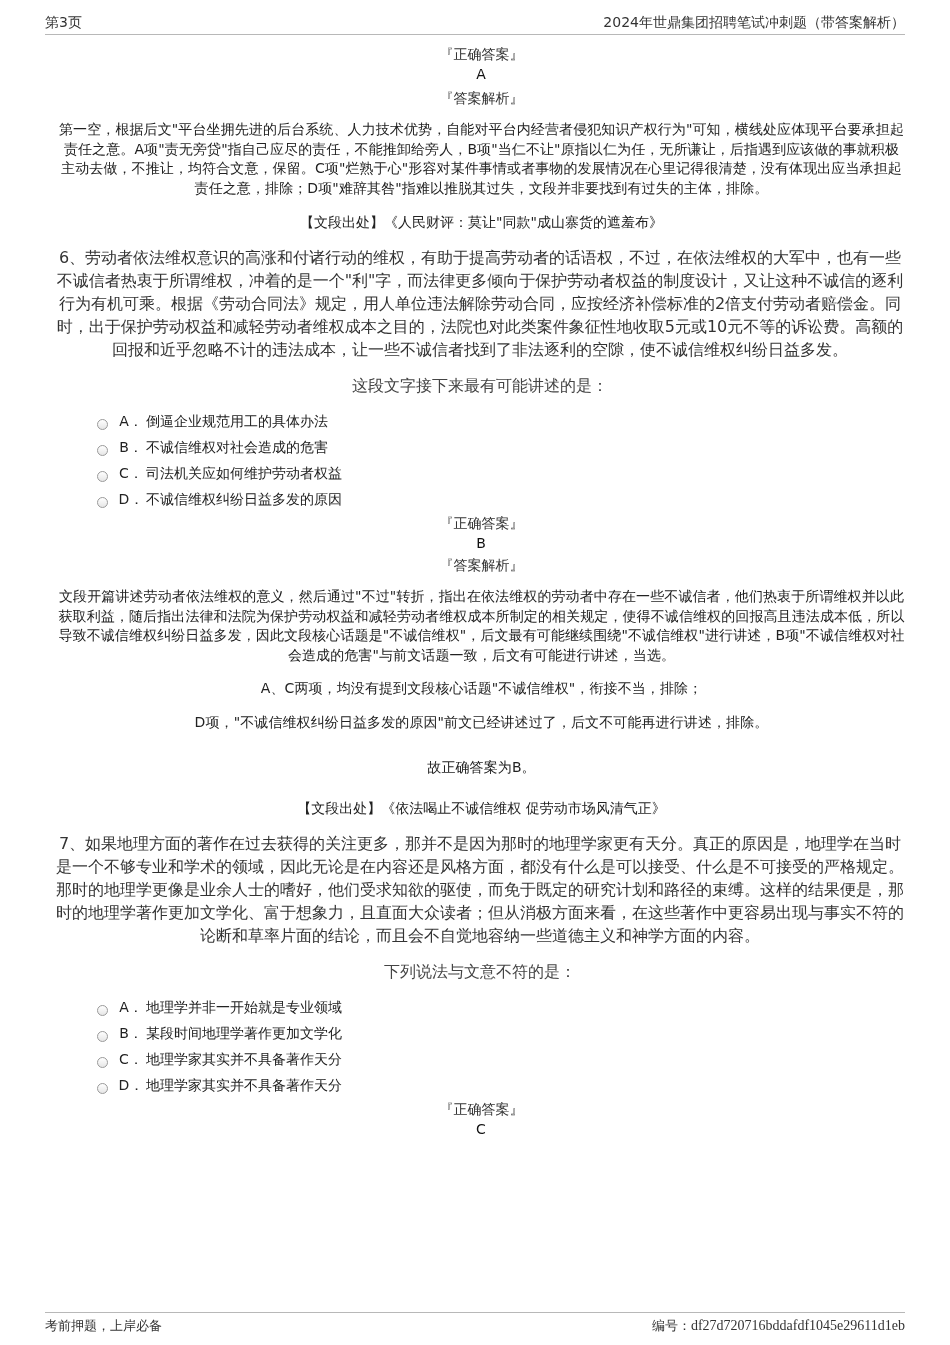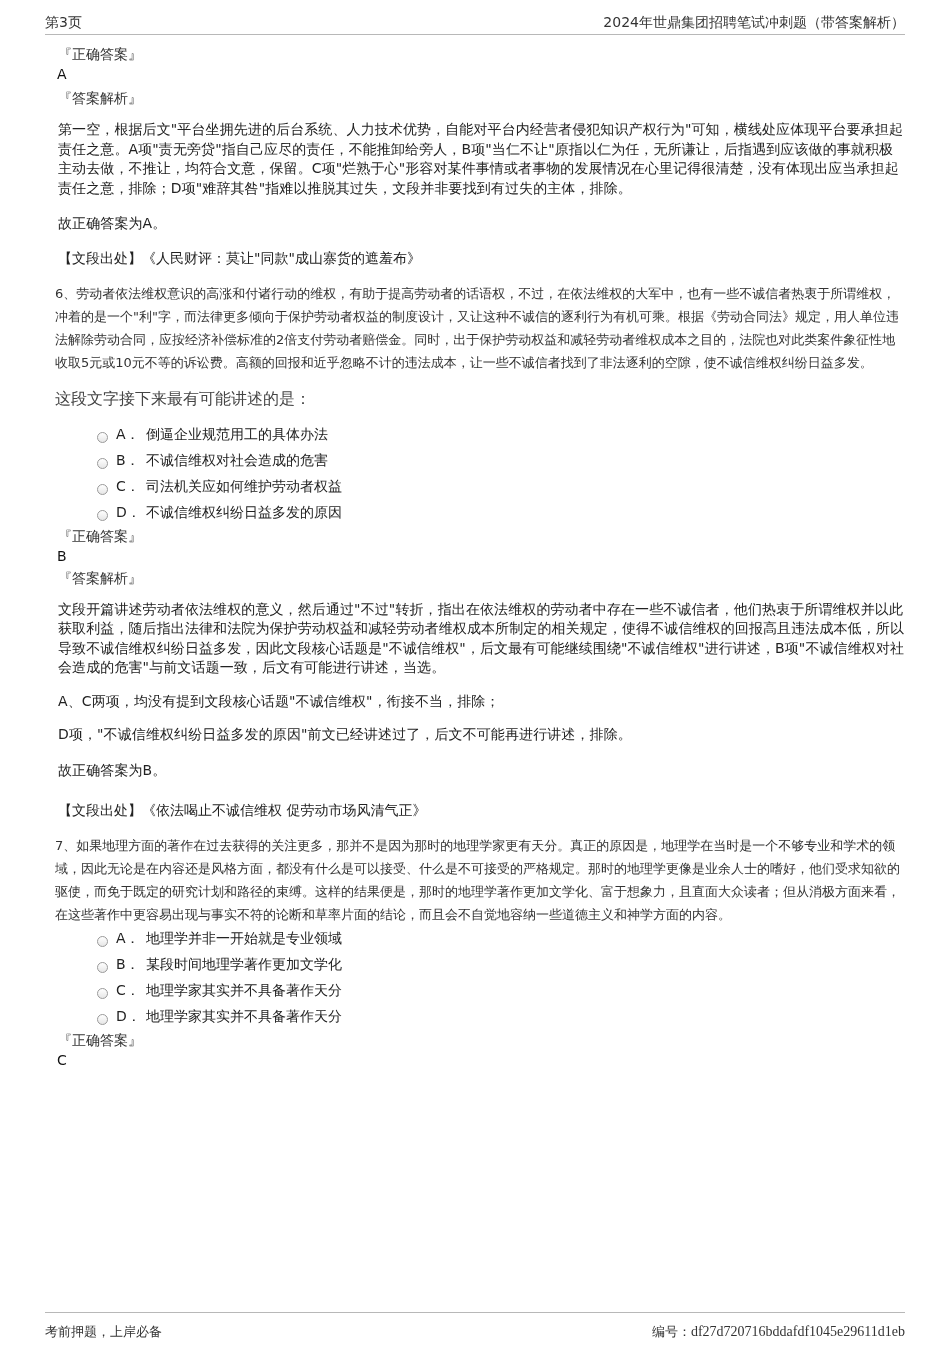--- a/index.html
+++ b/index.html
@@ -11,32 +11,32 @@
   .header {
     position: absolute; left: 45px; right: 45px; top: 10px; height: 22px;
     border-bottom: 1px solid #b8b8b8;
     display: flex; justify-content: space-between; align-items: flex-end;
     font-size: 14px; color: #333; padding-bottom: 2px;
   }
   .footer {
     position: absolute; left: 45px; right: 45px; top: 1312px; height: 22px;
     border-top: 1px solid #b8b8b8;
     display: flex; justify-content: space-between; align-items: center;
-    font-size: 13px; color: #333; padding-top: 8px;
+    font-size: 13px; color: #333; padding-top: 2px;
   }
   .footer .code { font-family: Liberation Serif, serif; font-size: 14px; }
-  .content { position: absolute; left: 55px; top: 44px; width: 850px; }
+  .content { position: absolute; left: 55px; top: 44px; width: 850px; text-align: center; }
   .label { font-size: 14px; color: #333; line-height: 20px; margin-left: 3px; }
   .answer { font-size: 14px; line-height: 20px; color: #111; margin-left: 2px; }
   .para {
     font-size: 14px; line-height: 19.5px; color: #222;
     margin: 0 0 0 3px; letter-spacing: 0.1px;
   }
   .question {
-    font-size: 13px; line-height: 23px; color: #333; margin: 0;
+    font-size: 16px; line-height: 23px; color: #333; margin: 0;
   }
   .prompt { font-size: 16px; color: #444; line-height: 18px; }
   .options { margin-left: 42px; }
   .option { display: flex; align-items: center; height: 26px; font-size: 14px; color: #222; }
   .radio {
     width: 9px; height: 9px; border-radius: 50%;
     border: 1px solid #9a9a9a; background: linear-gradient(#fff, #e6e6e6);
     margin-right: 8px; margin-top: 5px; flex: none;
   }
   .opt-letter { width: 30px; font-family: "DejaVu Sans", sans-serif; }
@@ -50,21 +50,20 @@
   <span>2024年世鼎集团招聘笔试冲刺题（带答案解析）</span>
 </div>
 
 <div class="content">
 
   <div>
     <div class="label">『正确答案』</div>
     <div class="answer">A</div>
     <div class="label" style="margin-top:4px">『答案解析』</div>
     <p class="para" style="margin-top:12px">第一空，根据后文"平台坐拥先进的后台系统、人力技术优势，自能对平台内经营者侵犯知识产权行为"可知，横线处应体现平台要承担起责任之意。A项"责无旁贷"指自己应尽的责任，不能推卸给旁人，B项"当仁不让"原指以仁为任，无所谦让，后指遇到应该做的事就积极主动去做，不推让，均符合文意，保留。C项"烂熟于心"形容对某件事情或者事物的发展情况在心里记得很清楚，没有体现出应当承担起责任之意，排除；D项"难辞其咎"指难以推脱其过失，文段并非要找到有过失的主体，排除。</p>
-    <p class="para" style="margin-top:16px">故正确答案为A。</p>
     <p class="source" style="margin-top:14px">【文段出处】《人民财评：莫让"同款"成山寨货的遮羞布》</p>
   </div>
 
   <div style="margin-top:12px">
     <p class="question">6、劳动者依法维权意识的高涨和付诸行动的维权，有助于提高劳动者的话语权，不过，在依法维权的大军中，也有一些不诚信者热衷于所谓维权，冲着的是一个"利"字，而法律更多倾向于保护劳动者权益的制度设计，又让这种不诚信的逐利行为有机可乘。根据《劳动合同法》规定，用人单位违法解除劳动合同，应按经济补偿标准的2倍支付劳动者赔偿金。同时，出于保护劳动权益和减轻劳动者维权成本之目的，法院也对此类案件象征性地收取5元或10元不等的诉讼费。高额的回报和近乎忽略不计的违法成本，让一些不诚信者找到了非法逐利的空隙，使不诚信维权纠纷日益多发。</p>
     <p class="prompt" style="margin:16px 0 14px 0">这段文字接下来最有可能讲述的是：</p>
     <div class="options">
       <div class="option">
         <span class="radio"></span>
         <span class="opt-letter">A．</span>
@@ -85,26 +84,27 @@
         <span class="opt-letter">D．</span>
         <span>不诚信维权纠纷日益多发的原因</span>
       </div>
     </div>
     <div class="label">『正确答案』</div>
     <div class="answer">B</div>
     <div class="label" style="margin-top:2px">『答案解析』</div>
     <p class="para" style="margin-top:12px">文段开篇讲述劳动者依法维权的意义，然后通过"不过"转折，指出在依法维权的劳动者中存在一些不诚信者，他们热衷于所谓维权并以此获取利益，随后指出法律和法院为保护劳动权益和减轻劳动者维权成本所制定的相关规定，使得不诚信维权的回报高且违法成本低，所以导致不诚信维权纠纷日益多发，因此文段核心话题是"不诚信维权"，后文最有可能继续围绕"不诚信维权"进行讲述，B项"不诚信维权对社会造成的危害"与前文话题一致，后文有可能进行讲述，当选。</p>
     <p class="para" style="margin-top:14px">A、C两项，均没有提到文段核心话题"不诚信维权"，衔接不当，排除；</p>
     <p class="para" style="margin-top:14px">D项，"不诚信维权纠纷日益多发的原因"前文已经讲述过了，后文不可能再进行讲述，排除。</p>
-    <p class="para" style="margin-top:16px">故正确答案为B。</p>
+    <p class="para" style="margin-top:26px">故正确答案为B。</p>
     <p class="source" style="margin-top:20px">【文段出处】《依法喝止不诚信维权 促劳动市场风清气正》</p>
   </div>
 
   <div style="margin-top:12px">
     <p class="question">7、如果地理方面的著作在过去获得的关注更多，那并不是因为那时的地理学家更有天分。真正的原因是，地理学在当时是一个不够专业和学术的领域，因此无论是在内容还是风格方面，都没有什么是可以接受、什么是不可接受的严格规定。那时的地理学更像是业余人士的嗜好，他们受求知欲的驱使，而免于既定的研究计划和路径的束缚。这样的结果便是，那时的地理学著作更加文学化、富于想象力，且直面大众读者；但从消极方面来看，在这些著作中更容易出现与事实不符的论断和草率片面的结论，而且会不自觉地容纳一些道德主义和神学方面的内容。</p>
+    <p class="prompt" style="margin:16px 0 14px 0">下列说法与文意不符的是：</p>
     <div class="options">
       <div class="option">
         <span class="radio"></span>
         <span class="opt-letter">A．</span>
         <span>地理学并非一开始就是专业领域</span>
       </div>
       <div class="option">
         <span class="radio"></span>
         <span class="opt-letter">B．</span>
         <span>某段时间地理学著作更加文学化</span>

